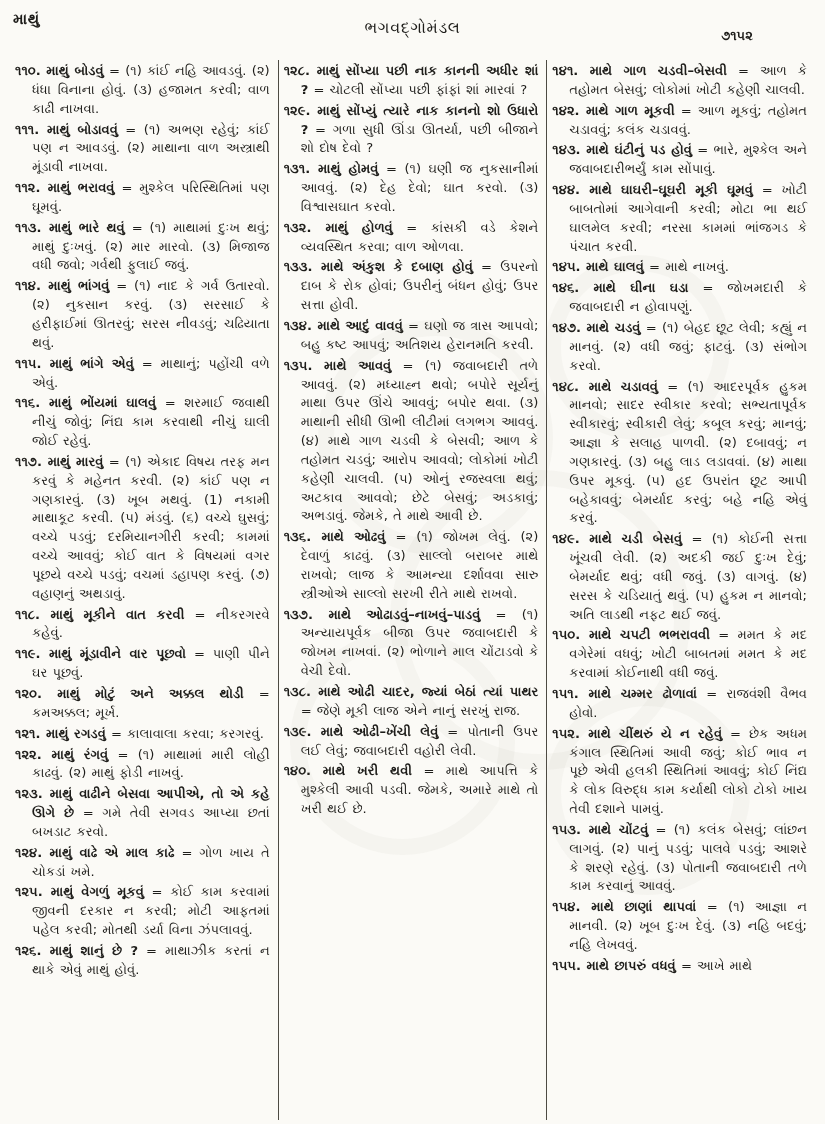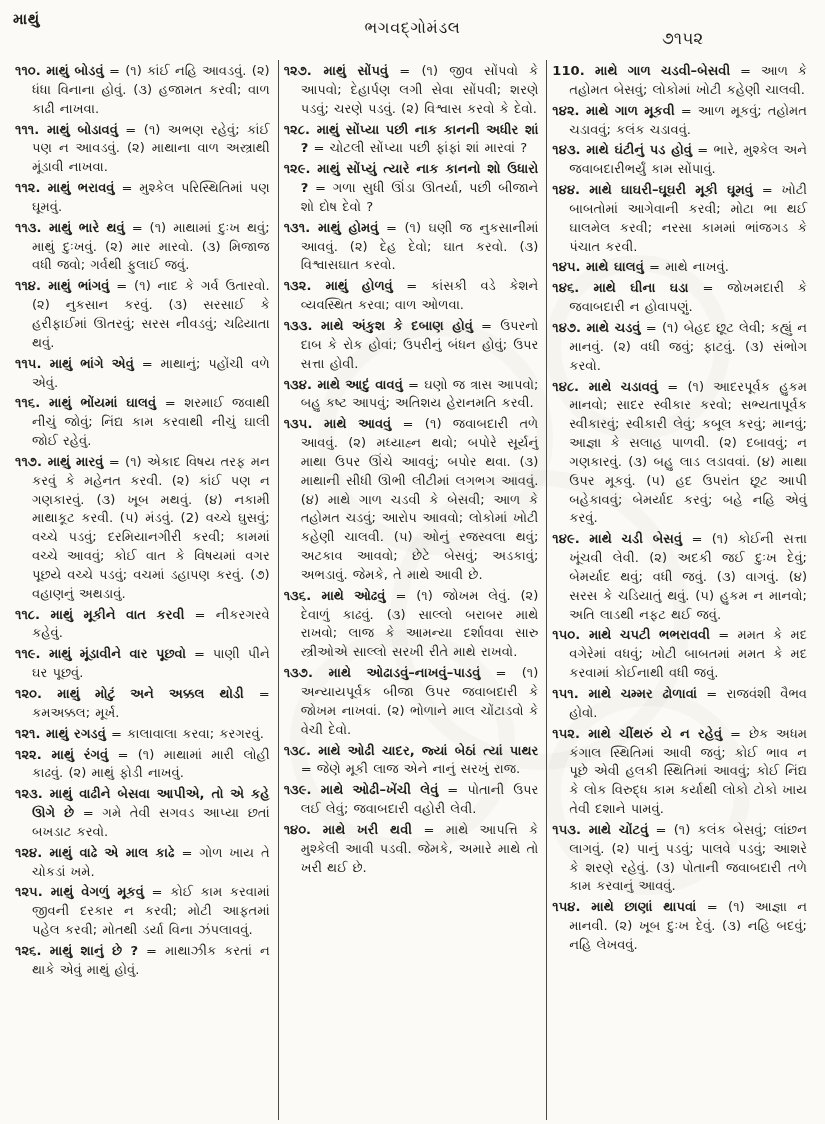--- a/index.html
+++ b/index.html
@@ -10,21 +10,21 @@
     font-family:"DejaVu Sans", sans-serif;
     overflow:hidden;
     position:relative;
   }
   .page { position:absolute; inset:0; padding:6px 13px 0 13px; }
 
   
   .header { display:flex; align-items:flex-start; height:54px; }
   .header .kw   { width:150px; margin-top:4px;  font-size:15px; font-weight:bold; letter-spacing:.5px; }
   .header .title{ flex:1; text-align:center; margin-top:12px; font-size:16px; font-weight:normal; letter-spacing:.6px; }
-  .header .pageno{ width:150px; text-align:left; margin-top:22px; font-size:17px; font-weight:normal; }
+  .header .pageno{ width:150px; text-align:center; margin-top:22px; font-size:13px; font-weight:bold; }
 
   
   .columns { display:flex; height:1060px; }
   .column { flex:1; padding:2px 5px 0 2px; text-align:justify; overflow:hidden; }
   .divider { width:1px; background:#4d4a43; margin:0 3px; }
 
   .entry {
     font-size:13.1px;
     line-height:1.44;
     padding-left:17px;
@@ -57,63 +57,63 @@
 
   <div class="columns">
     <div class="column">
         <p class="entry"><span class="num">૧૧૦. </span><span class="phrase">માથું બોડવું</span><span class="def"> = (૧) કાંઈ નહિ આવડવું. (૨) ધંધા વિનાના હોવું. (૩) હજામત કરવી; વાળ કાઢી નાખવા.</span></p>
         <p class="entry"><span class="num">૧૧૧. </span><span class="phrase">માથું બોડાવવું</span><span class="def"> = (૧) અભણ રહેવું; કાંઈ પણ ન આવડવું. (૨) માથાના વાળ અસ્ત્રાથી મૂંડાવી નાખવા.</span></p>
         <p class="entry"><span class="num">૧૧૨. </span><span class="phrase">માથું ભરાવવું</span><span class="def"> = મુશ્કેલ પરિસ્થિતિમાં પણ ઘૂમવું.</span></p>
         <p class="entry"><span class="num">૧૧૩. </span><span class="phrase">માથું ભારે થવું</span><span class="def"> = (૧) માથામાં દુઃખ થવું; માથું દુઃખવું. (૨) માર મારવો. (૩) મિજાજ વધી જવો; ગર્વથી ફુલાઈ જવું.</span></p>
         <p class="entry"><span class="num">૧૧૪. </span><span class="phrase">માથું ભાંગવું</span><span class="def"> = (૧) નાદ કે ગર્વ ઉતારવો. (૨) નુકસાન કરવું. (૩) સરસાઈ કે હરીફાઈમાં ઊતરવું; સરસ નીવડવું; ચઢિયાતા થવું.</span></p>
         <p class="entry"><span class="num">૧૧૫. </span><span class="phrase">માથું ભાંગે એવું</span><span class="def"> = માથાનું; પહોંચી વળે એવું.</span></p>
         <p class="entry"><span class="num">૧૧૬. </span><span class="phrase">માથું ભોંયમાં ઘાલવું</span><span class="def"> = શરમાઈ જવાથી નીચું જોવું; નિંદ્ય કામ કરવાથી નીચું ઘાલી જોઈ રહેવું.</span></p>
-        <p class="entry"><span class="num">૧૧૭. </span><span class="phrase">માથું મારવું</span><span class="def"> = (૧) એકાદ વિષય તરફ મન કરવું કે મહેનત કરવી. (૨) કાંઈ પણ ન ગણકારવું. (૩) ખૂબ મથવું. (૪) નકામી માથાકૂટ કરવી. (૫) મંડવું. (2) વચ્ચે ઘુસવું; વચ્ચે પડવું; દરમિયાનગીરી કરવી; કામમાં વચ્ચે આવવું; કોઈ વાત કે વિષયમાં વગર પૂછયે વચ્ચે પડવું; વચમાં ડહાપણ કરવું. (૭) વહાણનું અથડાવું.</span></p>
+        <p class="entry"><span class="num">૧૧૭. </span><span class="phrase">માથું મારવું</span><span class="def"> = (૧) એકાદ વિષય તરફ મન કરવું કે મહેનત કરવી. (૨) કાંઈ પણ ન ગણકારવું. (૩) ખૂબ મથવું. (1) નકામી માથાકૂટ કરવી. (૫) મંડવું. (૬) વચ્ચે ઘુસવું; વચ્ચે પડવું; દરમિયાનગીરી કરવી; કામમાં વચ્ચે આવવું; કોઈ વાત કે વિષયમાં વગર પૂછયે વચ્ચે પડવું; વચમાં ડહાપણ કરવું. (૭) વહાણનું અથડાવું.</span></p>
         <p class="entry"><span class="num">૧૧૮. </span><span class="phrase">માથું મૂકીને વાત કરવી</span><span class="def"> = નીકરગરવે કહેવું.</span></p>
         <p class="entry"><span class="num">૧૧૯. </span><span class="phrase">માથું મૂંડાવીને વાર પૂછવો</span><span class="def"> = પાણી પીને ઘર પૂછવું.</span></p>
         <p class="entry"><span class="num">૧૨૦. </span><span class="phrase">માથું મોટું અને અક્કલ થોડી</span><span class="def"> = કમઅક્કલ; મૂર્ખ.</span></p>
         <p class="entry"><span class="num">૧૨૧. </span><span class="phrase">માથું રગડવું</span><span class="def"> = કાલાવાલા કરવા; કરગરવું.</span></p>
         <p class="entry"><span class="num">૧૨૨. </span><span class="phrase">માથું રંગવું</span><span class="def"> = (૧) માથામાં મારી લોહી કાઢવું. (૨) માથું ફોડી નાખવું.</span></p>
         <p class="entry"><span class="num">૧૨૩. </span><span class="phrase">માથું વાઢીને બેસવા આપીએ, તો એ કહે ઊગે છે</span><span class="def"> = ગમે તેવી સગવડ આપ્યા છતાં બખડાટ કરવો.</span></p>
         <p class="entry"><span class="num">૧૨૪. </span><span class="phrase">માથું વાઢે એ માલ કાઢે</span><span class="def"> = ગોળ ખાય તે ચોકડાં ખમે.</span></p>
         <p class="entry"><span class="num">૧૨૫. </span><span class="phrase">માથું વેગળું મૂકવું</span><span class="def"> = કોઈ કામ કરવામાં જીવની દરકાર ન કરવી; મોટી આફતમાં પહેલ કરવી; મોતથી ડર્યા વિના ઝંપલાવવું.</span></p>
         <p class="entry"><span class="num">૧૨૬. </span><span class="phrase">માથું શાનું છે ?</span><span class="def"> = માથાઝીક કરતાં ન થાકે એવું માથું હોવું.</span></p>
       </div>
     <div class="divider"></div>
     <div class="column">
-        <p class="entry"><span class="num">૧૨૭. </span><span class="phrase">માથું સોંપવું</span><span class="def"> = (૧) જીવ સોંપવો કે આપવો; દેહાર્પણ લગી સેવા સોંપવી; શરણે પડવું; ચરણે પડવું. (૨) વિશ્વાસ કરવો કે દેવો.</span></p>
         <p class="entry"><span class="num">૧૨૮. </span><span class="phrase">માથું સોંપ્યા પછી નાક કાનની અધીર શાં ?</span><span class="def"> = ચોટલી સોંપ્યા પછી ફાંફાં શાં મારવાં ?</span></p>
         <p class="entry"><span class="num">૧૨૯. </span><span class="phrase">માથું સોંપ્યું ત્યારે નાક કાનનો શો ઉધારો ?</span><span class="def"> = ગળા સુધી ઊંડા ઊતર્યા, પછી બીજાને શો દોષ દેવો ?</span></p>
         <p class="entry"><span class="num">૧૩૧. </span><span class="phrase">માથું હોમવું</span><span class="def"> = (૧) ઘણી જ નુકસાનીમાં આવવું. (૨) દેહ દેવો; ઘાત કરવો. (૩) વિશ્વાસઘાત કરવો.</span></p>
         <p class="entry"><span class="num">૧૩૨. </span><span class="phrase">માથું હોળવું</span><span class="def"> = કાંસકી વડે કેશને વ્યવસ્થિત કરવા; વાળ ઓળવા.</span></p>
         <p class="entry"><span class="num">૧૩૩. </span><span class="phrase">માથે અંકુશ કે દબાણ હોવું</span><span class="def"> = ઉપરનો દાબ કે રોક હોવાં; ઉપરીનું બંધન હોવું; ઉપર સત્તા હોવી.</span></p>
         <p class="entry"><span class="num">૧૩૪. </span><span class="phrase">માથે આદું વાવવું</span><span class="def"> = ઘણો જ ત્રાસ આપવો; બહુ કષ્ટ આપવું; અતિશય હેરાનમતિ કરવી.</span></p>
         <p class="entry"><span class="num">૧૩૫. </span><span class="phrase">માથે આવવું</span><span class="def"> = (૧) જવાબદારી તળે આવવું. (૨) મધ્યાહ્ન થવો; બપોરે સૂર્યનું માથા ઉપર ઊંચે આવવું; બપોર થવા. (૩) માથાની સીધી ઊભી લીટીમાં લગભગ આવવું. (૪) માથે ગાળ ચડવી કે બેસવી; આળ કે તહોમત ચડવું; આરોપ આવવો; લોકોમાં ખોટી કહેણી ચાલવી. (૫) ઓનું રજસ્વલા થવું; અટકાવ આવવો; છેટે બેસવું; અડકાવું; અભડાવું. જેમકે, તે માથે આવી છે.</span></p>
         <p class="entry"><span class="num">૧૩૬. </span><span class="phrase">માથે ઓઢવું</span><span class="def"> = (૧) જોખમ લેવું. (૨) દેવાળું કાઢવું. (૩) સાલ્લો બરાબર માથે રાખવો; લાજ કે આમન્યા દર્શાવવા સારુ સ્ત્રીઓએ સાલ્લો સરખી રીતે માથે રાખવો.</span></p>
         <p class="entry"><span class="num">૧૩૭. </span><span class="phrase">માથે ઓઢાડવું–નાખવું–પાડવું</span><span class="def"> = (૧) અન્યાયપૂર્વક બીજા ઉપર જવાબદારી કે જોખમ નાખવાં. (૨) ભોળાને માલ ચોંટાડવો કે વેચી દેવો.</span></p>
         <p class="entry"><span class="num">૧૩૮. </span><span class="phrase">માથે ઓઢી ચાદર, જ્યાં બેઠાં ત્યાં પાથર</span><span class="def"> = જેણે મૂકી લાજ એને નાનું સરખું રાજ.</span></p>
         <p class="entry"><span class="num">૧૩૯. </span><span class="phrase">માથે ઓઢી–ખેંચી લેવું</span><span class="def"> = પોતાની ઉપર લઈ લેવું; જવાબદારી વહોરી લેવી.</span></p>
         <p class="entry"><span class="num">૧૪૦. </span><span class="phrase">માથે ખરી થવી</span><span class="def"> = માથે આપત્તિ કે મુશ્કેલી આવી પડવી. જેમકે, અમારે માથે તો ખરી થઈ છે.</span></p>
       </div>
     <div class="divider"></div>
     <div class="column">
-        <p class="entry"><span class="num">110. </span><span class="phrase">માથે ગાળ ચડવી–બેસવી</span><span class="def"> = આળ કે તહોમત બેસવું; લોકોમાં ખોટી કહેણી ચાલવી.</span></p>
+        <p class="entry"><span class="num">૧૪૧. </span><span class="phrase">માથે ગાળ ચડવી–બેસવી</span><span class="def"> = આળ કે તહોમત બેસવું; લોકોમાં ખોટી કહેણી ચાલવી.</span></p>
         <p class="entry"><span class="num">૧૪૨. </span><span class="phrase">માથે ગાળ મૂકવી</span><span class="def"> = આળ મૂકવું; તહોમત ચડાવવું; કલંક ચડાવવું.</span></p>
         <p class="entry"><span class="num">૧૪૩. </span><span class="phrase">માથે ઘંટીનું પડ હોવું</span><span class="def"> = ભારે, મુશ્કેલ અને જવાબદારીભર્યું કામ સોંપાવું.</span></p>
         <p class="entry"><span class="num">૧૪૪. </span><span class="phrase">માથે ઘાઘરી–ઘૂઘરી મૂકી ઘૂમવું</span><span class="def"> = ખોટી બાબતોમાં આગેવાની કરવી; મોટા ભા થઈ ઘાલમેલ કરવી; નરસા કામમાં ભાંજગડ કે પંચાત કરવી.</span></p>
         <p class="entry"><span class="num">૧૪૫. </span><span class="phrase">માથે ઘાલવું</span><span class="def"> = માથે નાખવું.</span></p>
         <p class="entry"><span class="num">૧૪૬. </span><span class="phrase">માથે ઘીના ઘડા</span><span class="def"> = જોખમદારી કે જવાબદારી ન હોવાપણું.</span></p>
         <p class="entry"><span class="num">૧૪૭. </span><span class="phrase">માથે ચડવું</span><span class="def"> = (૧) બેહદ છૂટ લેવી; કહ્યું ન માનવું. (૨) વધી જવું; ફાટવું. (૩) સંભોગ કરવો.</span></p>
         <p class="entry"><span class="num">૧૪૮. </span><span class="phrase">માથે ચડાવવું</span><span class="def"> = (૧) આદરપૂર્વક હુકમ માનવો; સાદર સ્વીકાર કરવો; સભ્યતાપૂર્વક સ્વીકારવું; સ્વીકારી લેવું; કબૂલ કરવું; માનવું; આજ્ઞા કે સલાહ પાળવી. (૨) દબાવવું; ન ગણકારવું. (૩) બહુ લાડ લડાવવાં. (૪) માથા ઉપર મૂકવું. (૫) હદ ઉપરાંત છૂટ આપી બહેકાવવું; બેમર્યાદ કરવું; બહે નહિ એવું કરવું.</span></p>
         <p class="entry"><span class="num">૧૪૯. </span><span class="phrase">માથે ચડી બેસવું</span><span class="def"> = (૧) કોઈની સત્તા ખૂંચવી લેવી. (૨) અદકી જઈ દુઃખ દેવું; બેમર્યાદ થવું; વધી જવું. (૩) વાગવું. (૪) સરસ કે ચડિયાતું થવું. (૫) હુકમ ન માનવો; અતિ લાડથી નફટ થઈ જવું.</span></p>
         <p class="entry"><span class="num">૧૫૦. </span><span class="phrase">માથે ચપટી ભભરાવવી</span><span class="def"> = મમત કે મદ વગેરેમાં વધવું; ખોટી બાબતમાં મમત કે મદ કરવામાં કોઈનાથી વધી જવું.</span></p>
         <p class="entry"><span class="num">૧૫૧. </span><span class="phrase">માથે ચમ્મર ઢોળાવાં</span><span class="def"> = રાજવંશી વૈભવ હોવો.</span></p>
         <p class="entry"><span class="num">૧૫૨. </span><span class="phrase">માથે ચીંથરું યે ન રહેવું</span><span class="def"> = છેક અધમ કંગાલ સ્થિતિમાં આવી જવું; કોઈ ભાવ ન પૂછે એવી હલકી સ્થિતિમાં આવવું; કોઈ નિંદ્ય કે લોક વિરુદ્ધ કામ કર્યાથી લોકો ટોકો ખાય તેવી દશાને પામવું.</span></p>
         <p class="entry"><span class="num">૧૫૩. </span><span class="phrase">માથે ચોંટવું</span><span class="def"> = (૧) કલંક બેસવું; લાંછન લાગવું. (૨) પાનું પડવું; પાલવે પડવું; આશરે કે શરણે રહેવું. (૩) પોતાની જવાબદારી તળે કામ કરવાનું આવવું.</span></p>
         <p class="entry"><span class="num">૧૫૪. </span><span class="phrase">માથે છાણાં થાપવાં</span><span class="def"> = (૧) આજ્ઞા ન માનવી. (૨) ખૂબ દુઃખ દેવું. (૩) નહિ બદવું; નહિ લેખવવું.</span></p>
+        <p class="entry"><span class="num">૧૫૫. </span><span class="phrase">માથે છાપરું વધવું</span><span class="def"> = આખે માથે</span></p>
       </div>
   </div>
 
   <div class="wm wm1"></div>
   <div class="wm wm2"></div>
   <div class="wm wm3"></div>
   <div class="wm wm4"></div>
   <div class="wm wm5"></div>
 
 </div>

